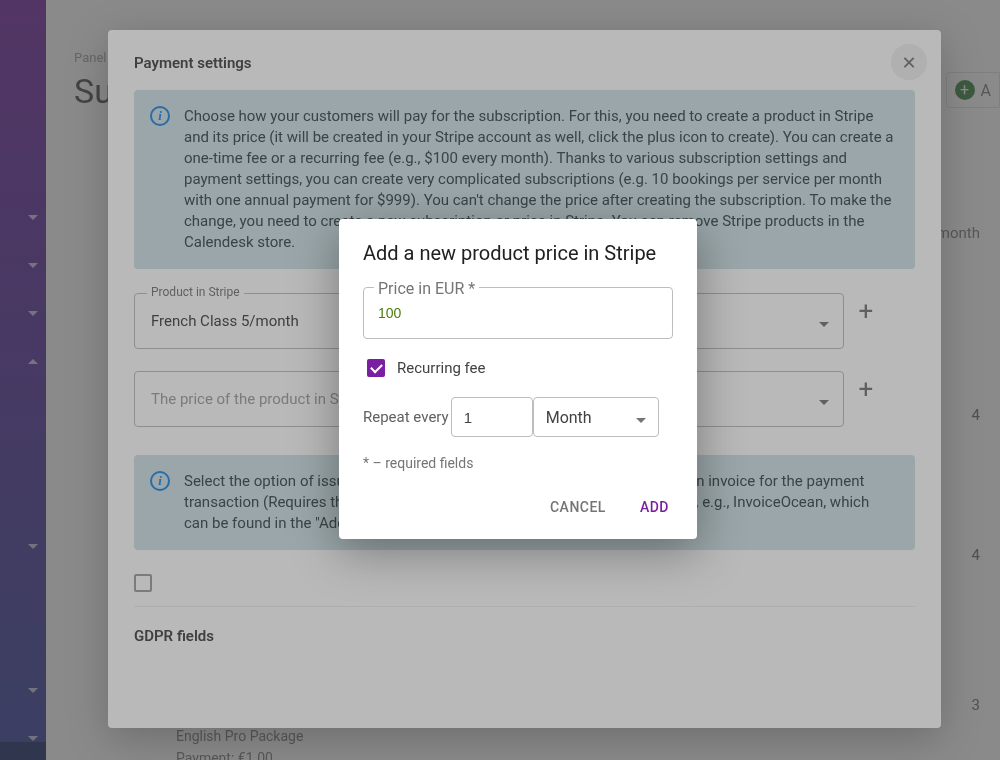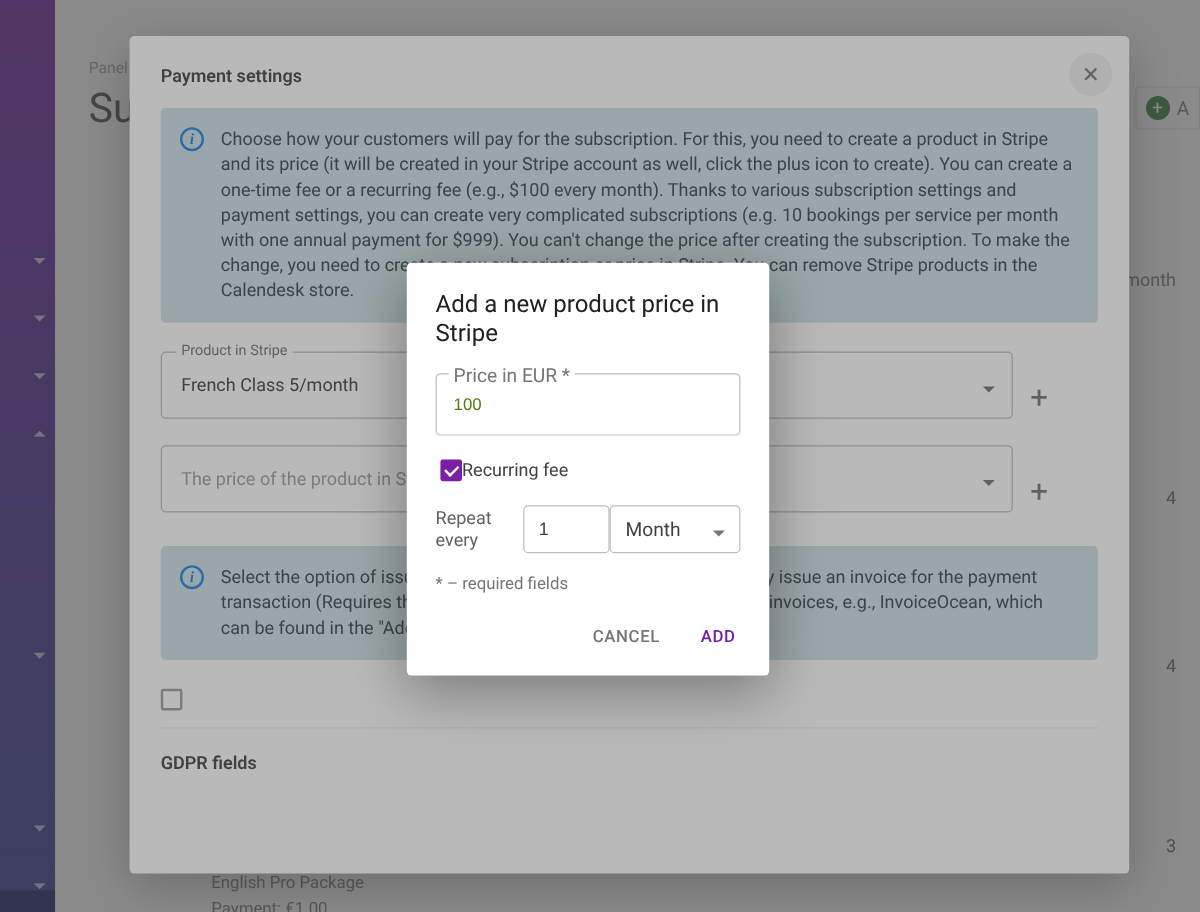--- a/index.html
+++ b/index.html
@@ -69,40 +69,40 @@
     padding: 0 16px; position:relative; margin-bottom:22px; background:#fff; width: 710px;
   }
   .field-label { position:absolute; top:-9px; left:12px; background:#fff; padding:0 4px; font-size:12px; color:#757575;}
   .field-value { color:#424242; font-size:15px; }
   .field-placeholder { color:#9e9e9e; font-size:15px; }
   .field .chev { position:absolute; right:14px; color:#757575; }
   .plus-round {
     width:36px; height:36px; display:flex; align-items:center; justify-content:center;
     color:#757575; font-size:26px; cursor:pointer; margin-left:4px;
   }
-  .field-row { display:flex; align-items:center; }
+  .field-row { display:flex; }
   .checkbox-row { display:flex; align-items:center; gap:14px; color:#616161; font-size:15px; margin-top:12px; }
   .cb { width:18px; height:18px; border:2px solid #9e9e9e; border-radius:2px; display:inline-block;}
   .section-head { font-size:15px; font-weight:600; color:#424242; margin-top:20px;}
   .divider { border-top:1px solid #eee; margin-top:14px;}
 
   .scrim2 {
     position:absolute; inset:0; background: rgba(60,60,60,0.36);
   }
 
   .dialog {
-    position:absolute; left:339px; top:219px; width:302px;
+    position:absolute; left:339px; top:219px; width:358px;
     background:#fff; border-radius:4px; box-shadow:0 12px 48px rgba(0,0,0,0.35);
     padding: 22px 24px 14px 24px;
   }
   .dialog-title { font-size:20px; color:#212121; margin-bottom:22px;}
   .d-field { position:relative; border:1px solid #bdbdbd; border-radius:4px; height:52px; display:flex; align-items:center; padding:0 14px;}
   .d-field-label { position:absolute; top:-9px; left:10px; background:#fff; padding:0 4px; font-size:16px; color:#757575;}
   .d-field input { border:none; outline:none; font-size:14px; color:#4d7c0f; width:100%; background:transparent;}
-  .d-check-row { display:flex; align-items:center; margin:20px 0 20px 4px; color:#424242; font-size:15px;text-align:center;}
+  .d-check-row { display:flex; align-items:center; gap:12px; margin:20px 0 20px 4px; color:#424242; font-size:15px;text-align:center;}
   .d-check { width:18px; height:18px; border-radius:2px; background:#7b1fa2; position:relative; display:flex; align-items:center; justify-content:center;}
   .d-check::after { content:""; width:5px; height:9px; border:2px solid #fff; border-top:none; border-left:none; transform:rotate(45deg) translate(-1px,-1px);}
   .repeat-row { display:flex; align-items:center; gap:0; margin-bottom:18px;}
   .repeat-label { color:#616161; font-size:15px; margin-right:2px;}
   .small-field { border:1px solid #bdbdbd; border-radius:4px; height:40px; display:flex; align-items:center; padding:0 12px;}
   .small-field.qty { width:82px; }
   .small-field.unit { width:126px; justify-content:space-between; }
   .small-field input { border:none; outline:none; font-size:15px; color:#424242; width:100%; background:transparent;}
   .small-field .chev { color:#757575; }
   .req-note { color:#757575; font-size:14px; margin:4px 0 18px 0;}

